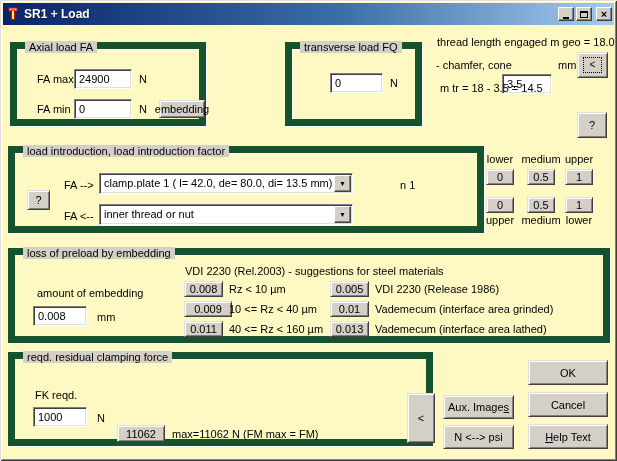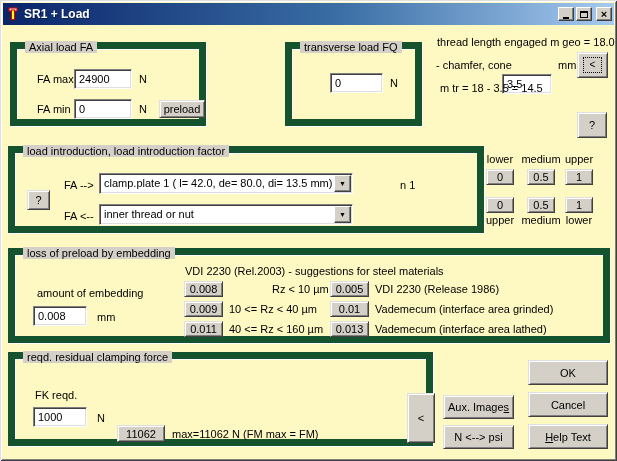--- a/index.html
+++ b/index.html
@@ -92,21 +92,21 @@
   </div>
 
   <div class="group" style="left:10px; top:42px; width:196px; height:84px;">
     <span class="legend">Axial load FA</span>
     <span class="lbl" style="left:20px; top:24px;">FA max</span>
     <input class="tb" style="left: 57px; top: 20px; width: 58px; height: 20px;" readonly="" value="24900">
     <span class="lbl" style="left:122px; top:24px;">N</span>
     <span class="lbl" style="left:20px; top:54px;">FA min</span>
     <input class="tb" style="left: 57px; top: 50px; width: 58px; height: 20px;" readonly="" value="0">
     <span class="lbl" style="left:122px; top:54px;">N</span>
-    <button class="btn" style="left:142px; top:51px; width:46px; height:18px;">preload</button>
+    <button class="btn" style="left:142px; top:51px; width:46px; height:18px;">embedding</button>
   </div>
 
   <div class="group" style="left:285px; top:42px; width:137px; height:84px;">
     <span class="legend">transverse load FQ</span>
     <span class="lbl" style="left:20px; top:28px;padding-left:20px;">FQ</span>
     <input class="tb" style="left: 38px; top: 24px; width: 53px; height: 20px;" readonly="" value="0">
     <span class="lbl" style="left:98px; top:28px;">N</span>
   </div>
 
   <span class="lbl" style="left:437px; top:36px;">thread length engaged m geo = 18.0</span>
@@ -153,22 +153,22 @@
   <span class="lbl" style="left:559px; top:214px; width:40px; text-align:center;">lower</span>
 
   <div class="group" style="left:8px; top:248px; width:602px; height:95px;">
     <span class="legend">loss of preload by embedding</span>
     <span class="lbl" style="left:22px; top:32px;">amount of embedding</span>
     <input class="tb" style="left: 18px; top: 51px; width: 54px; height: 20px;" readonly="" value="0.008">
     <span class="lbl" style="left:82px; top:56px;">mm</span>
     <span class="lbl" style="left:170px; top:10px;">VDI 2230 (Rel.2003) - suggestions for steel materials</span>
 
     <button class="btn" style="left:169px; top:26px; width:39px; height:16px;">0.008</button>
-    <span class="lbl" style="left:214px; top:28px;margin-left:43px;">Rz &lt; 10 µm</span>
-    <button class="btn" style="left:169px; top:46px; width:39px; height:16px;">0.009</button>
+    <span class="lbl" style="left:214px; top:28px;">Rz &lt; 10 µm</span>
+    <button class="btn" style="left:169px; top:46px; width:48px; height:16px;">0.009</button>
     <span class="lbl" style="left:214px; top:48px;">10 &lt;= Rz &lt; 40 µm</span>
     <button class="btn" style="left:169px; top:66px; width:39px; height:16px;">0.011</button>
     <span class="lbl" style="left:214px; top:68px;">40 &lt;= Rz &lt; 160 µm</span>
 
     <button class="btn" style="left:315px; top:26px; width:39px; height:16px;">0.005</button>
     <span class="lbl" style="left:360px; top:28px;">VDI 2230 (Release 1986)</span>
     <button class="btn" style="left:315px; top:46px; width:39px; height:16px;">0.01</button>
     <span class="lbl" style="left:360px; top:48px;">Vademecum (interface area grinded)</span>
     <button class="btn" style="left:315px; top:66px; width:39px; height:16px;">0.013</button>
     <span class="lbl" style="left:360px; top:68px;">Vademecum (interface area lathed)</span>

